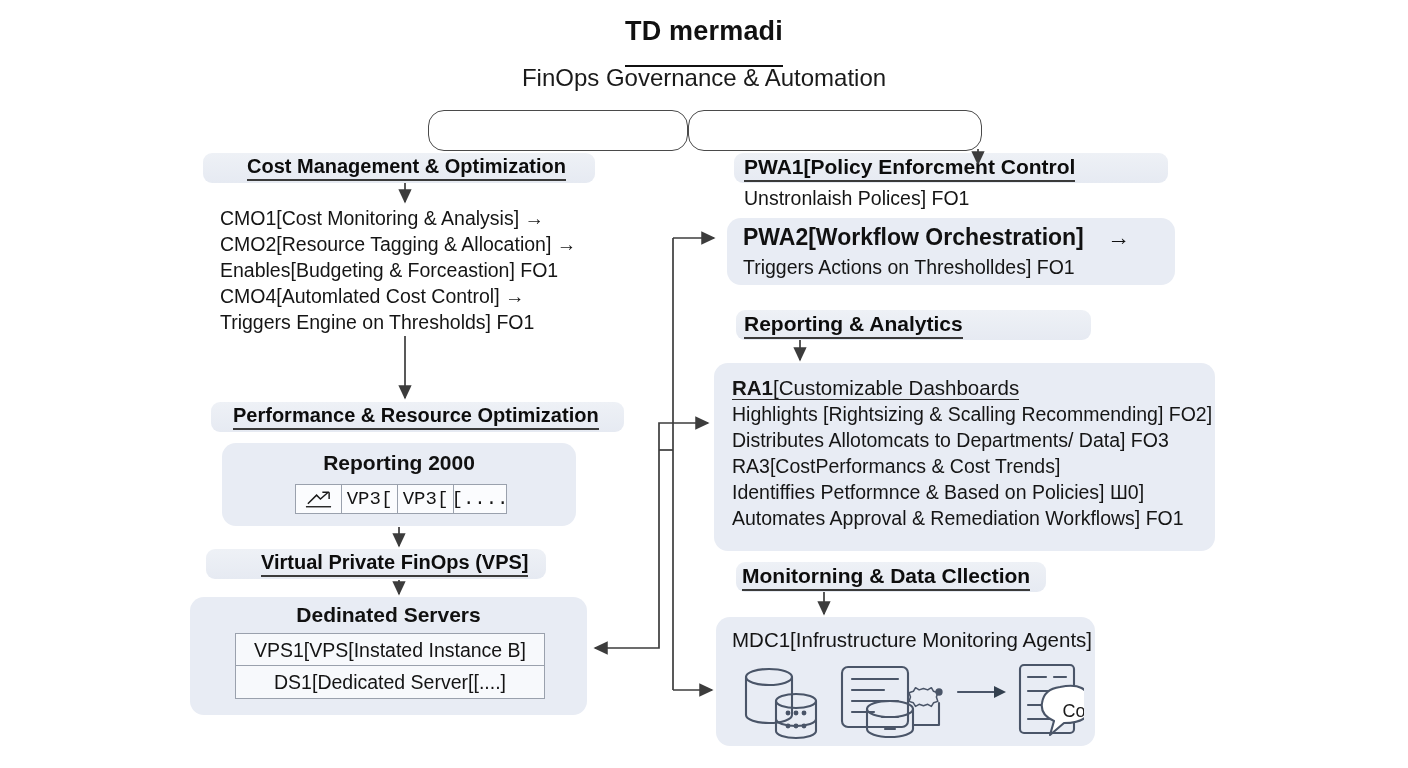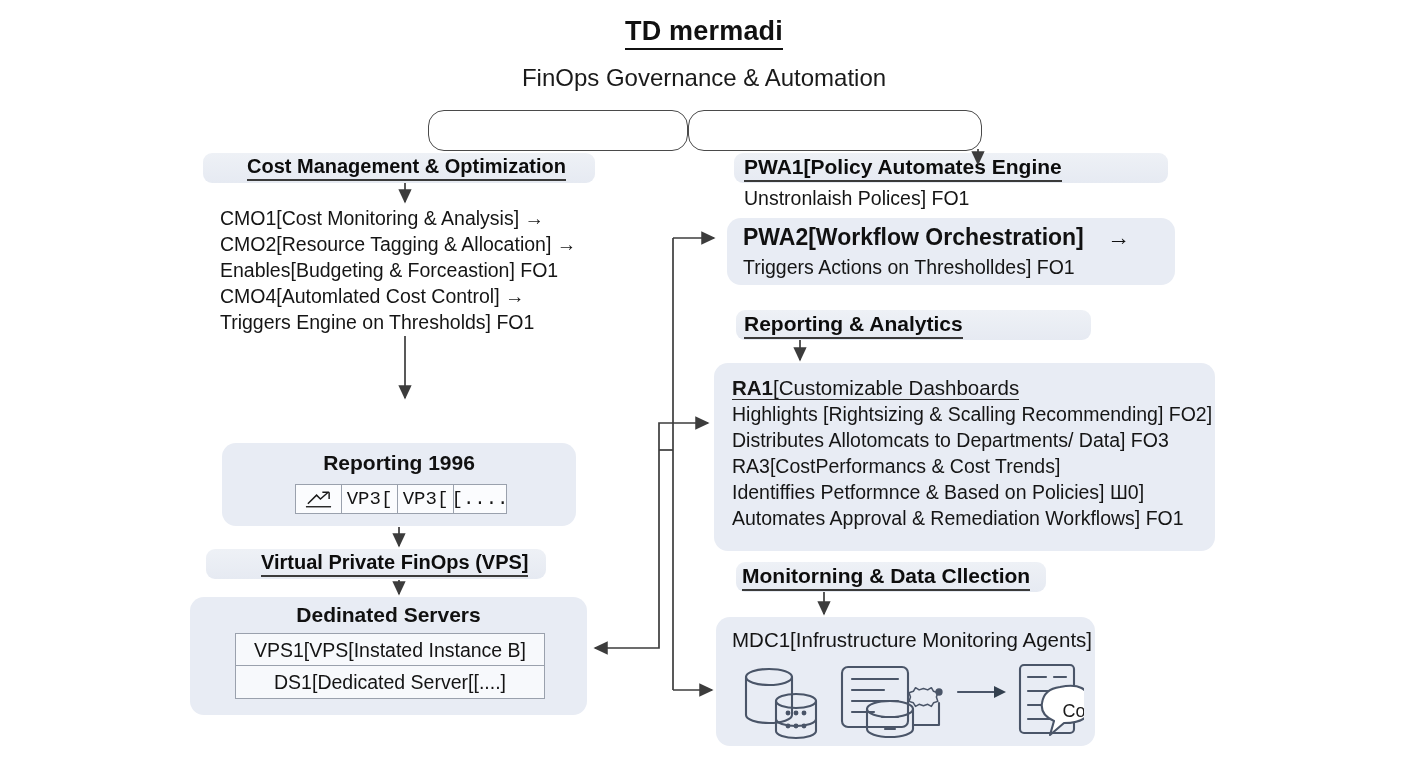--- a/index.html
+++ b/index.html
@@ -23,21 +23,21 @@
   
   #doc-title {
     left: 0; top: 16px; width: 1408px;
     text-align: center;
     font-size: 27px;
     font-weight: bold;
     letter-spacing: .2px;
   }
   #doc-title span.u {
     border-bottom: 2px solid #111;
-    padding-bottom: 2px;
+    padding-bottom: 19px;
   }
   #doc-subtitle {
     left: 0; top: 64px; width: 1408px;
     text-align: center;
     font-size: 24px;
     font-weight: normal;
     color: #1a1a1a;
   }
 
   
@@ -137,23 +137,26 @@
   </div>
 
   <div class="abs" style="left:220px; top:205px; width:420px;">
     <div class="line">CMO1[Cost Monitoring &amp; Analysis]  →</div>
     <div class="line">CMO2[Resource Tagging &amp; Allocation]  →</div>
     <div class="line">Enables[Budgeting &amp; Forceastion] FO1</div>
     <div class="line">CMO4[Automlated Cost Control]  →</div>
     <div class="line">Triggers Engine on Thresholds] FO1</div>
   </div>
 
+  <div class="abs hdr" style="left:211px; top:402px; width:413px; height:30px; padding-left:22px;">
+    <span class="t ul">Performance &amp; Resource Optimization</span>
+  </div>
 
   <div class="abs panel" style="left:222px; top:443px; width:354px; height:83px;">
-    <div class="abs" style="left:0; top:8px; width:354px; text-align:center; font-size:21px; font-weight:bold;">Reporting 1996</div>
+    <div class="abs" style="left:0; top:8px; width:354px; text-align:center; font-size:21px; font-weight:bold;">Reporting 2000</div>
     <div class="abs minitable" style="left:73px; top:41px; height:30px;">
       <div class="cell" style="width:46px;">
         <svg width="30" height="19" viewBox="0 0 30 19">
           <path d="M2 17 L28 17" stroke="#1a1a1a" stroke-width="1.4" fill="none"></path>
           <path d="M4 14 L13 5 L17 9 L25 2" stroke="#1a1a1a" stroke-width="1.5" fill="none"></path>
           <path d="M26 2 L19 2 M26 2 L26 9" stroke="#1a1a1a" stroke-width="1.5" fill="none"></path>
         </svg>
       </div>
       <div class="cell" style="width:56px;">VP3[</div>
       <div class="cell" style="width:56px;">VP3[</div>
@@ -167,21 +170,21 @@
 
   <div class="abs panel" style="left:190px; top:597px; width:397px; height:118px;">
     <div class="abs" style="left:0; top:6px; width:397px; text-align:center; font-size:21px; font-weight:bold;">Dedinated Servers</div>
     <div class="abs rows" style="left:45px; top:36px; width:310px;">
       <div class="r" style="height:32px; line-height:32px;">VPS1[VPS[Instated Instance B]</div>
       <div class="r" style="height:32px; line-height:32px;">DS1[Dediсated Server[[....]</div>
     </div>
   </div>
 
   <div class="abs hdr" style="left:734px; top:153px; width:434px; height:30px; padding-left:10px;">
-    <span class="t ul" style="font-size:21px;">PWA1[Policy Automates Engine</span>
+    <span class="t ul" style="font-size:21px;">PWA1[Policy Enforcment Control</span>
   </div>
   <div class="abs line" style="left:744px; top:185px;">Unstronlaish Poliсes] FO1</div>
 
   <div class="abs panel" style="left:727px; top:218px; width:448px; height:67px;">
     <div class="abs" style="left:16px; top:6px; font-size:23px; font-weight:bold; white-space:nowrap;">PWA2[Workflow Orchestration]</div>
     <div class="abs" style="left:380px; top:6px; font-size:23px;">→</div>
     <div class="abs line" style="left:16px; top:36px;">Triggers Actions on Thresholldes] FO1</div>
   </div>
 
   <div class="abs hdr" style="left:736px; top:310px; width:355px; height:30px; padding-left:8px;">

